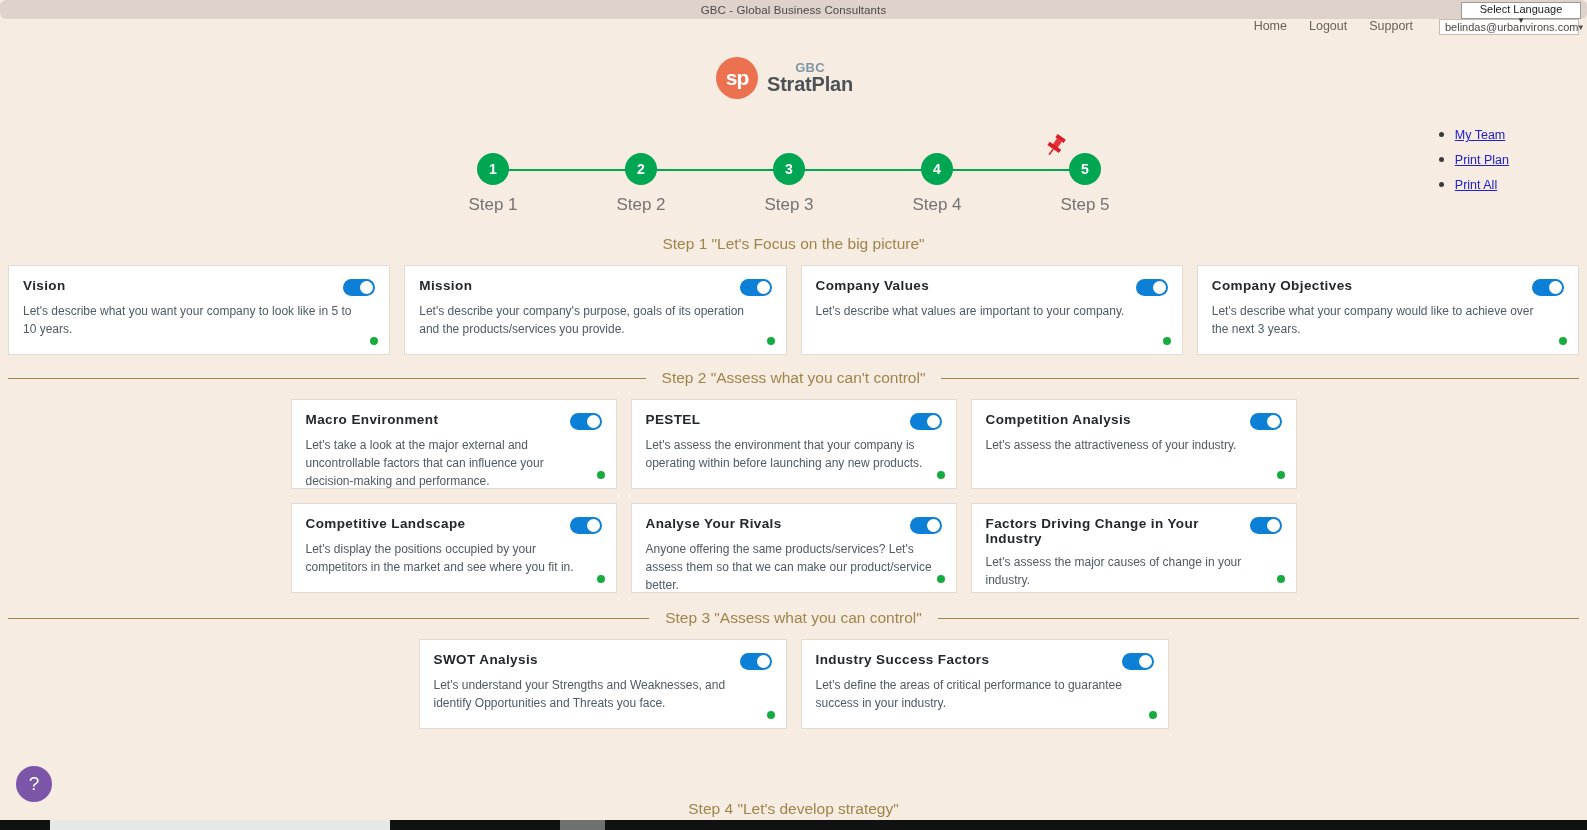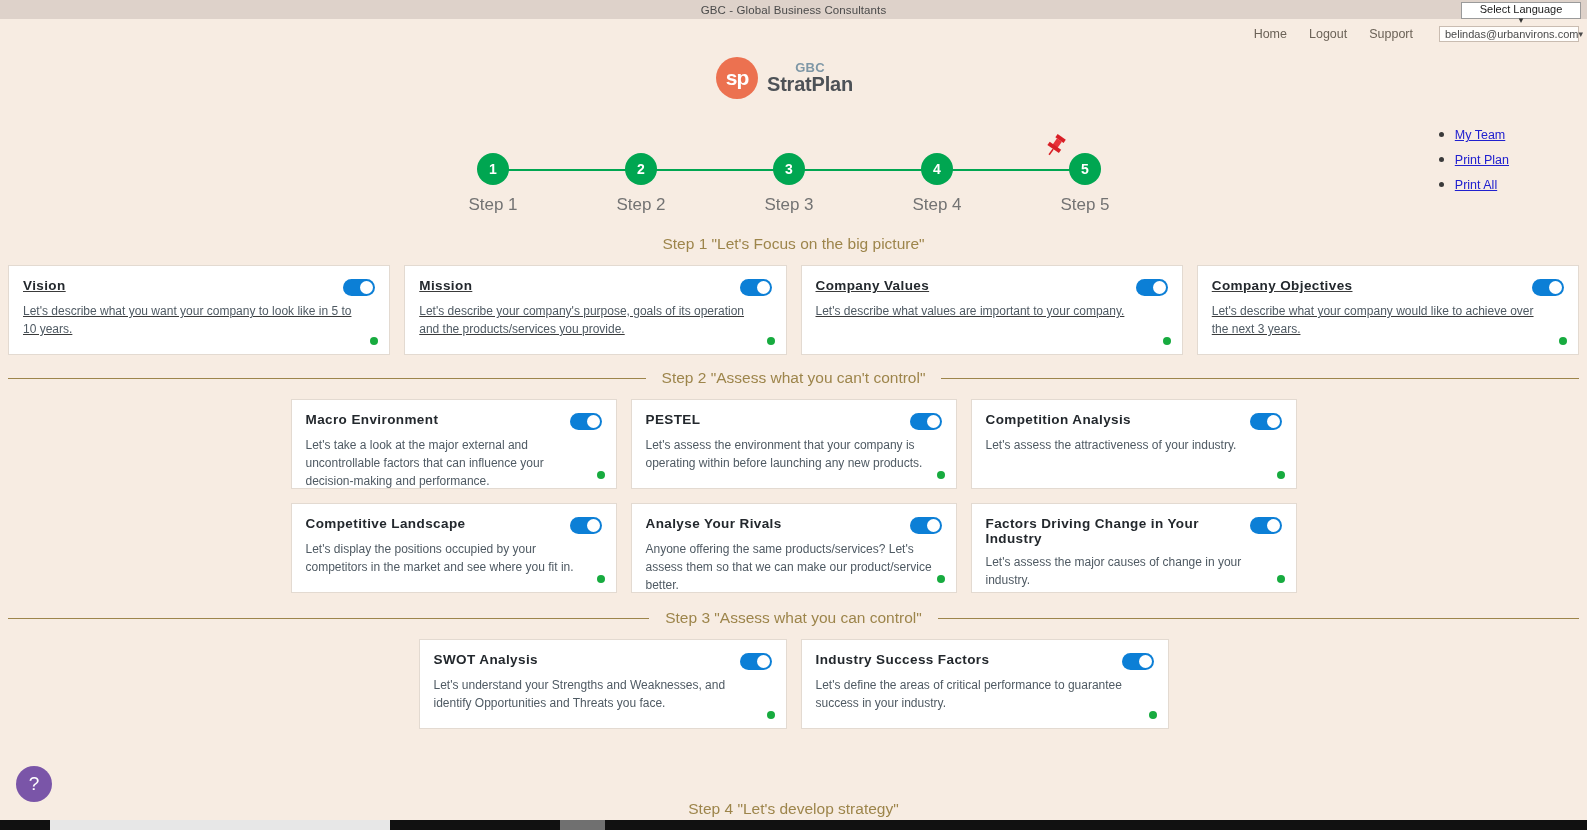--- a/index.html
+++ b/index.html
@@ -18,20 +18,21 @@
   }
 
   
   .translate-bar {
     height: 19px;
     background: #ded2ca;
     display: flex;
     align-items: center;
     justify-content: center;
     position: relative;
+    border-radius: 6px;
   }
   .translate-title {
     font-size: 11.5px;
     color: #4a4a4a;
     letter-spacing: 0.1px;
   }
   .lang-select {
     position: absolute;
     right: 6px;
     top: 2px;
@@ -47,21 +48,21 @@
     justify-content: space-between;
     font-family: "Liberation Sans", sans-serif;
     flex-direction: column;
   }
   .lang-select .caret { font-size: 9px; color: #333; }
 
   
   .account-row {
     height: 30px;
     display: flex;
-    align-items: center;
+    align-items: flex-start;
     justify-content: flex-end;
     padding-right: 8px;
     gap: 22px;
     font-size: 12.5px;
     color: #6b6257;
   }
   .account-row a { color: #6b6257; text-decoration: none; }
   .user-box {
     width: 140px;
     height: 16px;
@@ -274,21 +275,21 @@
     position: absolute;
     top: 2px;
     right: 2px;
     width: 13px;
     height: 13px;
     border-radius: 50%;
     background: #ffffff;
   }
 
   
-  .s1 .card { flex: 1 1 0; text-decoration: underline; }
+  .s1 .card { flex: 1 1 0; }
   
   .s2 .card { width: 326px; }
   .s3 .card { width: 368px; }
 
   .step2-wrap { margin-top: 14px; }
   .step2-wrap .card-row + .card-row { margin-top: 14px; }
   .step3-wrap { margin-top: 16px; }
 
   
   .help-fab {

